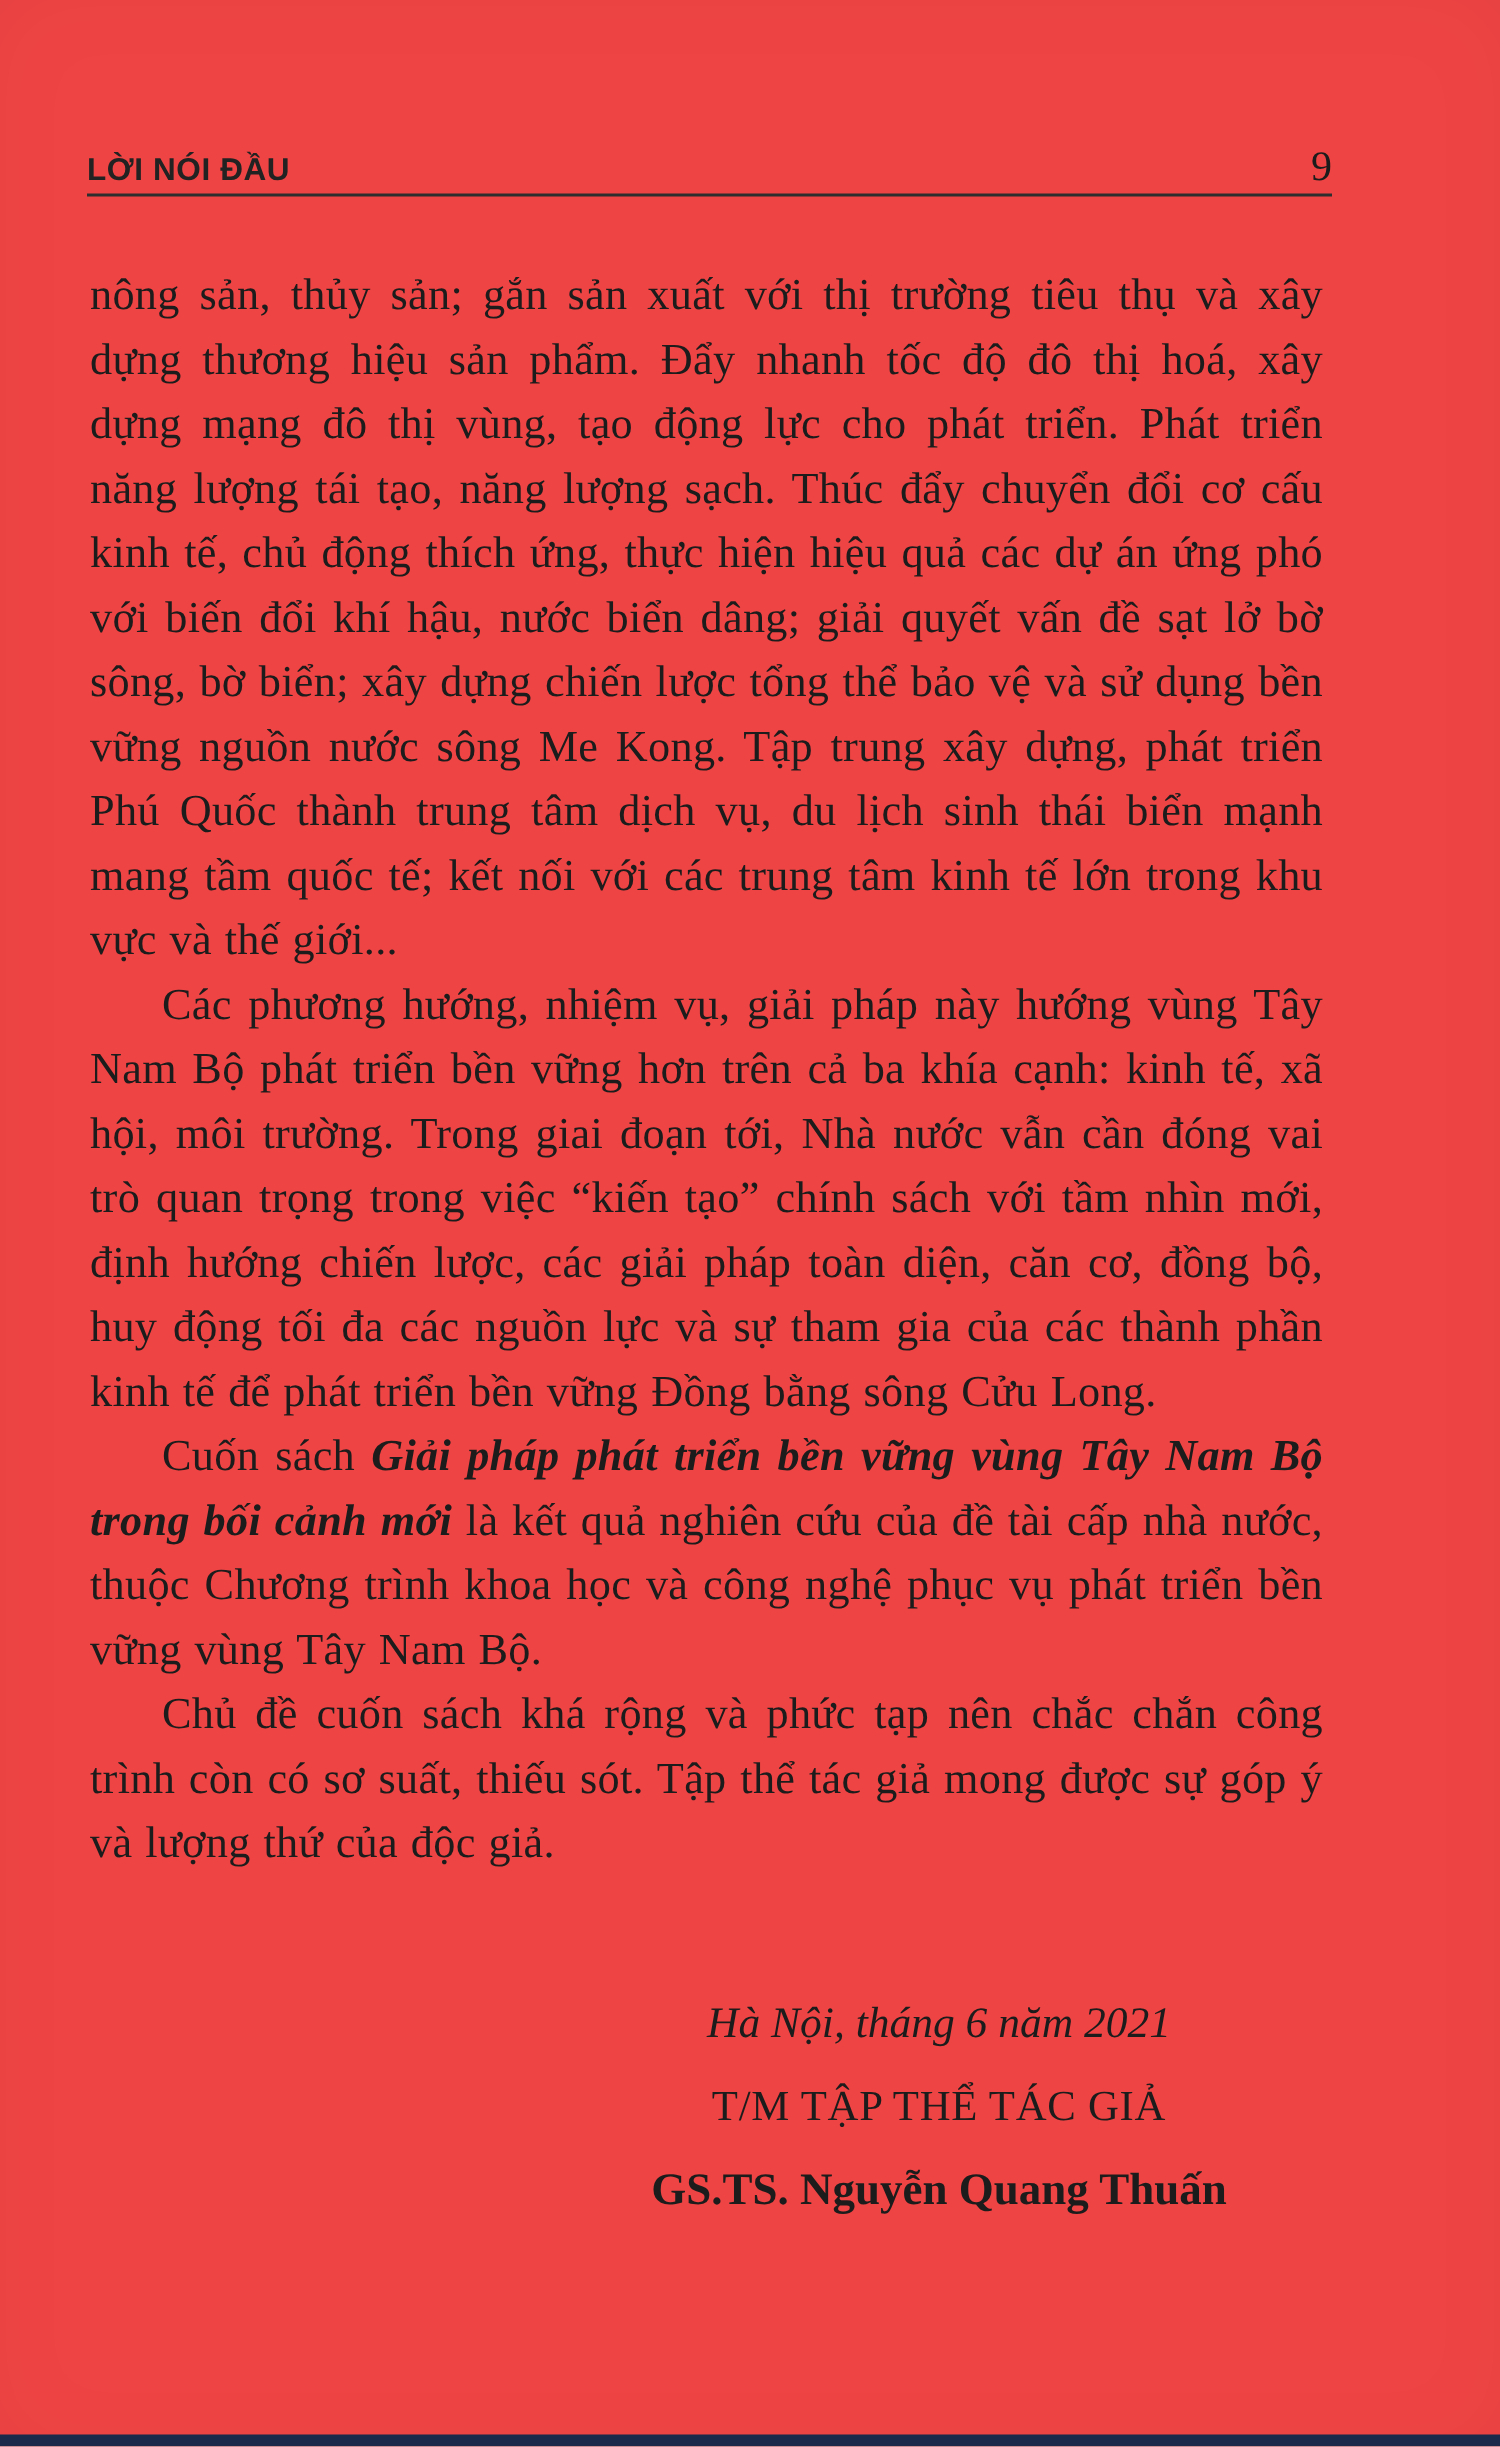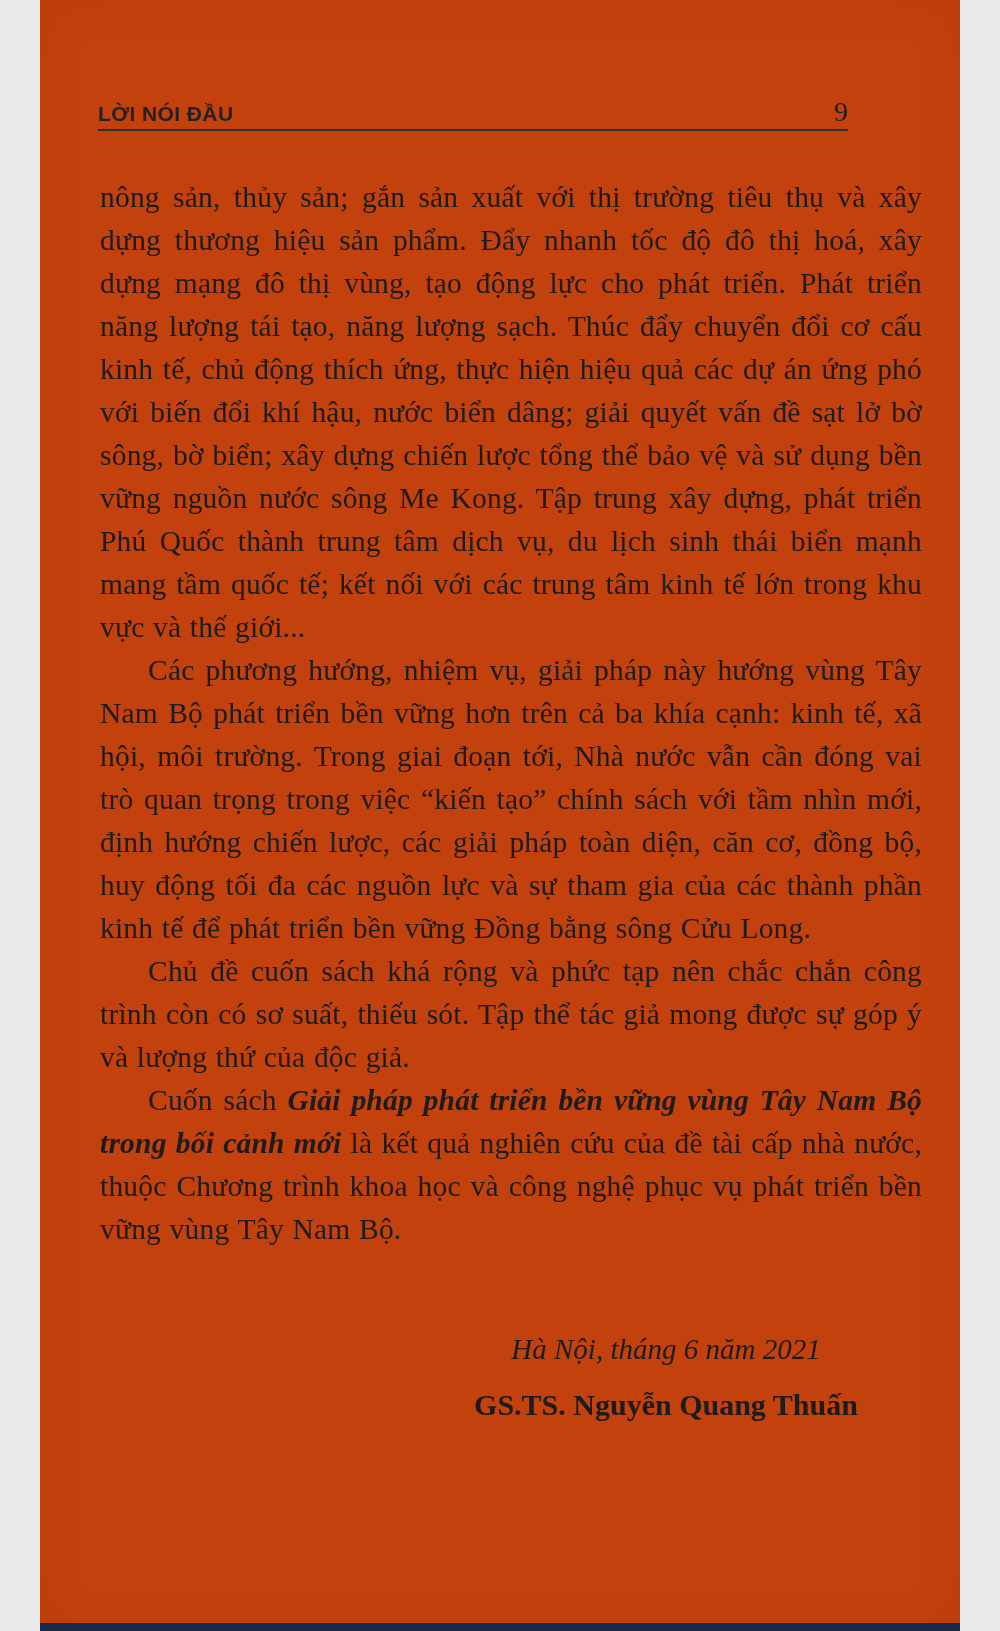--- a/index.html
+++ b/index.html
@@ -2,24 +2,24 @@
 <html><head>
 <meta charset="utf-8">
 <style>
   html, body {
     margin: 0;
     padding: 0;
     background: #e9e9e9;
   }
   .page {
     position: relative;
-    width: 920px;
+    width: 1000px;
     height: 1631px;
     margin: 0 auto;
-    background: #c2410c;
+    background: #ef4444;
     box-shadow: inset 0 0 60px rgba(0,0,0,0.035);
     overflow: hidden;
     color: #1c1c1c;
     font-family: "Liberation Serif", serif;
   }
   .page-header {
     position: absolute;
     top: 96px;
     left: 58px;
     right: 112px;
@@ -109,26 +109,27 @@
   </header>
 
   <div class="header-rule"></div>
 
   <main class="page-body">
 
     <p class="no-indent"><span>nông sản, thủy sản; gắn sản xuất với thị trường tiêu thụ và xây dựng thương hiệu sản phẩm. Đẩy nhanh tốc độ đô thị hoá, xây dựng mạng đô thị vùng, tạo động lực cho phát triển. Phát triển năng lượng tái tạo, năng lượng sạch. Thúc đẩy chuyển đổi cơ cấu kinh tế, chủ động thích ứng, thực hiện hiệu quả các dự án ứng phó với biến đổi khí hậu, nước biển dâng; giải quyết vấn đề sạt lở bờ sông, bờ biển; xây dựng chiến lược tổng thể bảo vệ và sử dụng bền vững nguồn nước sông Me Kong. Tập trung xây dựng, phát triển Phú Quốc thành trung tâm dịch vụ, du lịch sinh thái biển mạnh mang tầm quốc tế; kết nối với các trung tâm kinh tế lớn trong khu vực và thế giới...</span></p>
 
     <p><span>Các phương hướng, nhiệm vụ, giải pháp này hướng vùng Tây Nam Bộ phát triển bền vững hơn trên cả ba khía cạnh: kinh tế, xã hội, môi trường. Trong giai đoạn tới, Nhà nước vẫn cần đóng vai trò quan trọng trong việc “kiến tạo” chính sách với tầm nhìn mới, định hướng chiến lược, các giải pháp toàn diện, căn cơ, đồng bộ, huy động tối đa các nguồn lực và sự tham gia của các thành phần kinh tế để phát triển bền vững Đồng bằng sông Cửu Long.</span></p>
 
+    <p><span>Cuốn sách </span><span class="seg-bold-italic">Giải pháp phát triển bền vững vùng Tây Nam Bộ trong bối cảnh mới</span><span> là kết quả nghiên cứu của đề tài cấp nhà nước, thuộc Chương trình khoa học và công nghệ phục vụ phát triển bền vững vùng Tây Nam Bộ.</span></p>
+
     <p><span>Chủ đề cuốn sách khá rộng và phức tạp nên chắc chắn công trình còn có sơ suất, thiếu sót. Tập thể tác giả mong được sự góp ý và lượng thứ của độc giả.</span></p>
-
-    <p><span>Cuốn sách </span><span class="seg-bold-italic">Giải pháp phát triển bền vững vùng Tây Nam Bộ trong bối cảnh mới</span><span> là kết quả nghiên cứu của đề tài cấp nhà nước, thuộc Chương trình khoa học và công nghệ phục vụ phát triển bền vững vùng Tây Nam Bộ.</span></p>
 
   </main>
 
   <div class="signature-block">
     <div class="sig-date">Hà Nội, tháng 6 năm 2021</div>
+    <div class="sig-behalf">T/M TẬP THỂ TÁC GIẢ</div>
     <div class="sig-author">GS.TS. Nguyễn Quang Thuấn</div>
   </div>
 
   <div class="bottom-edge-bar"></div>
 
 </div>
 
 </body></html>

